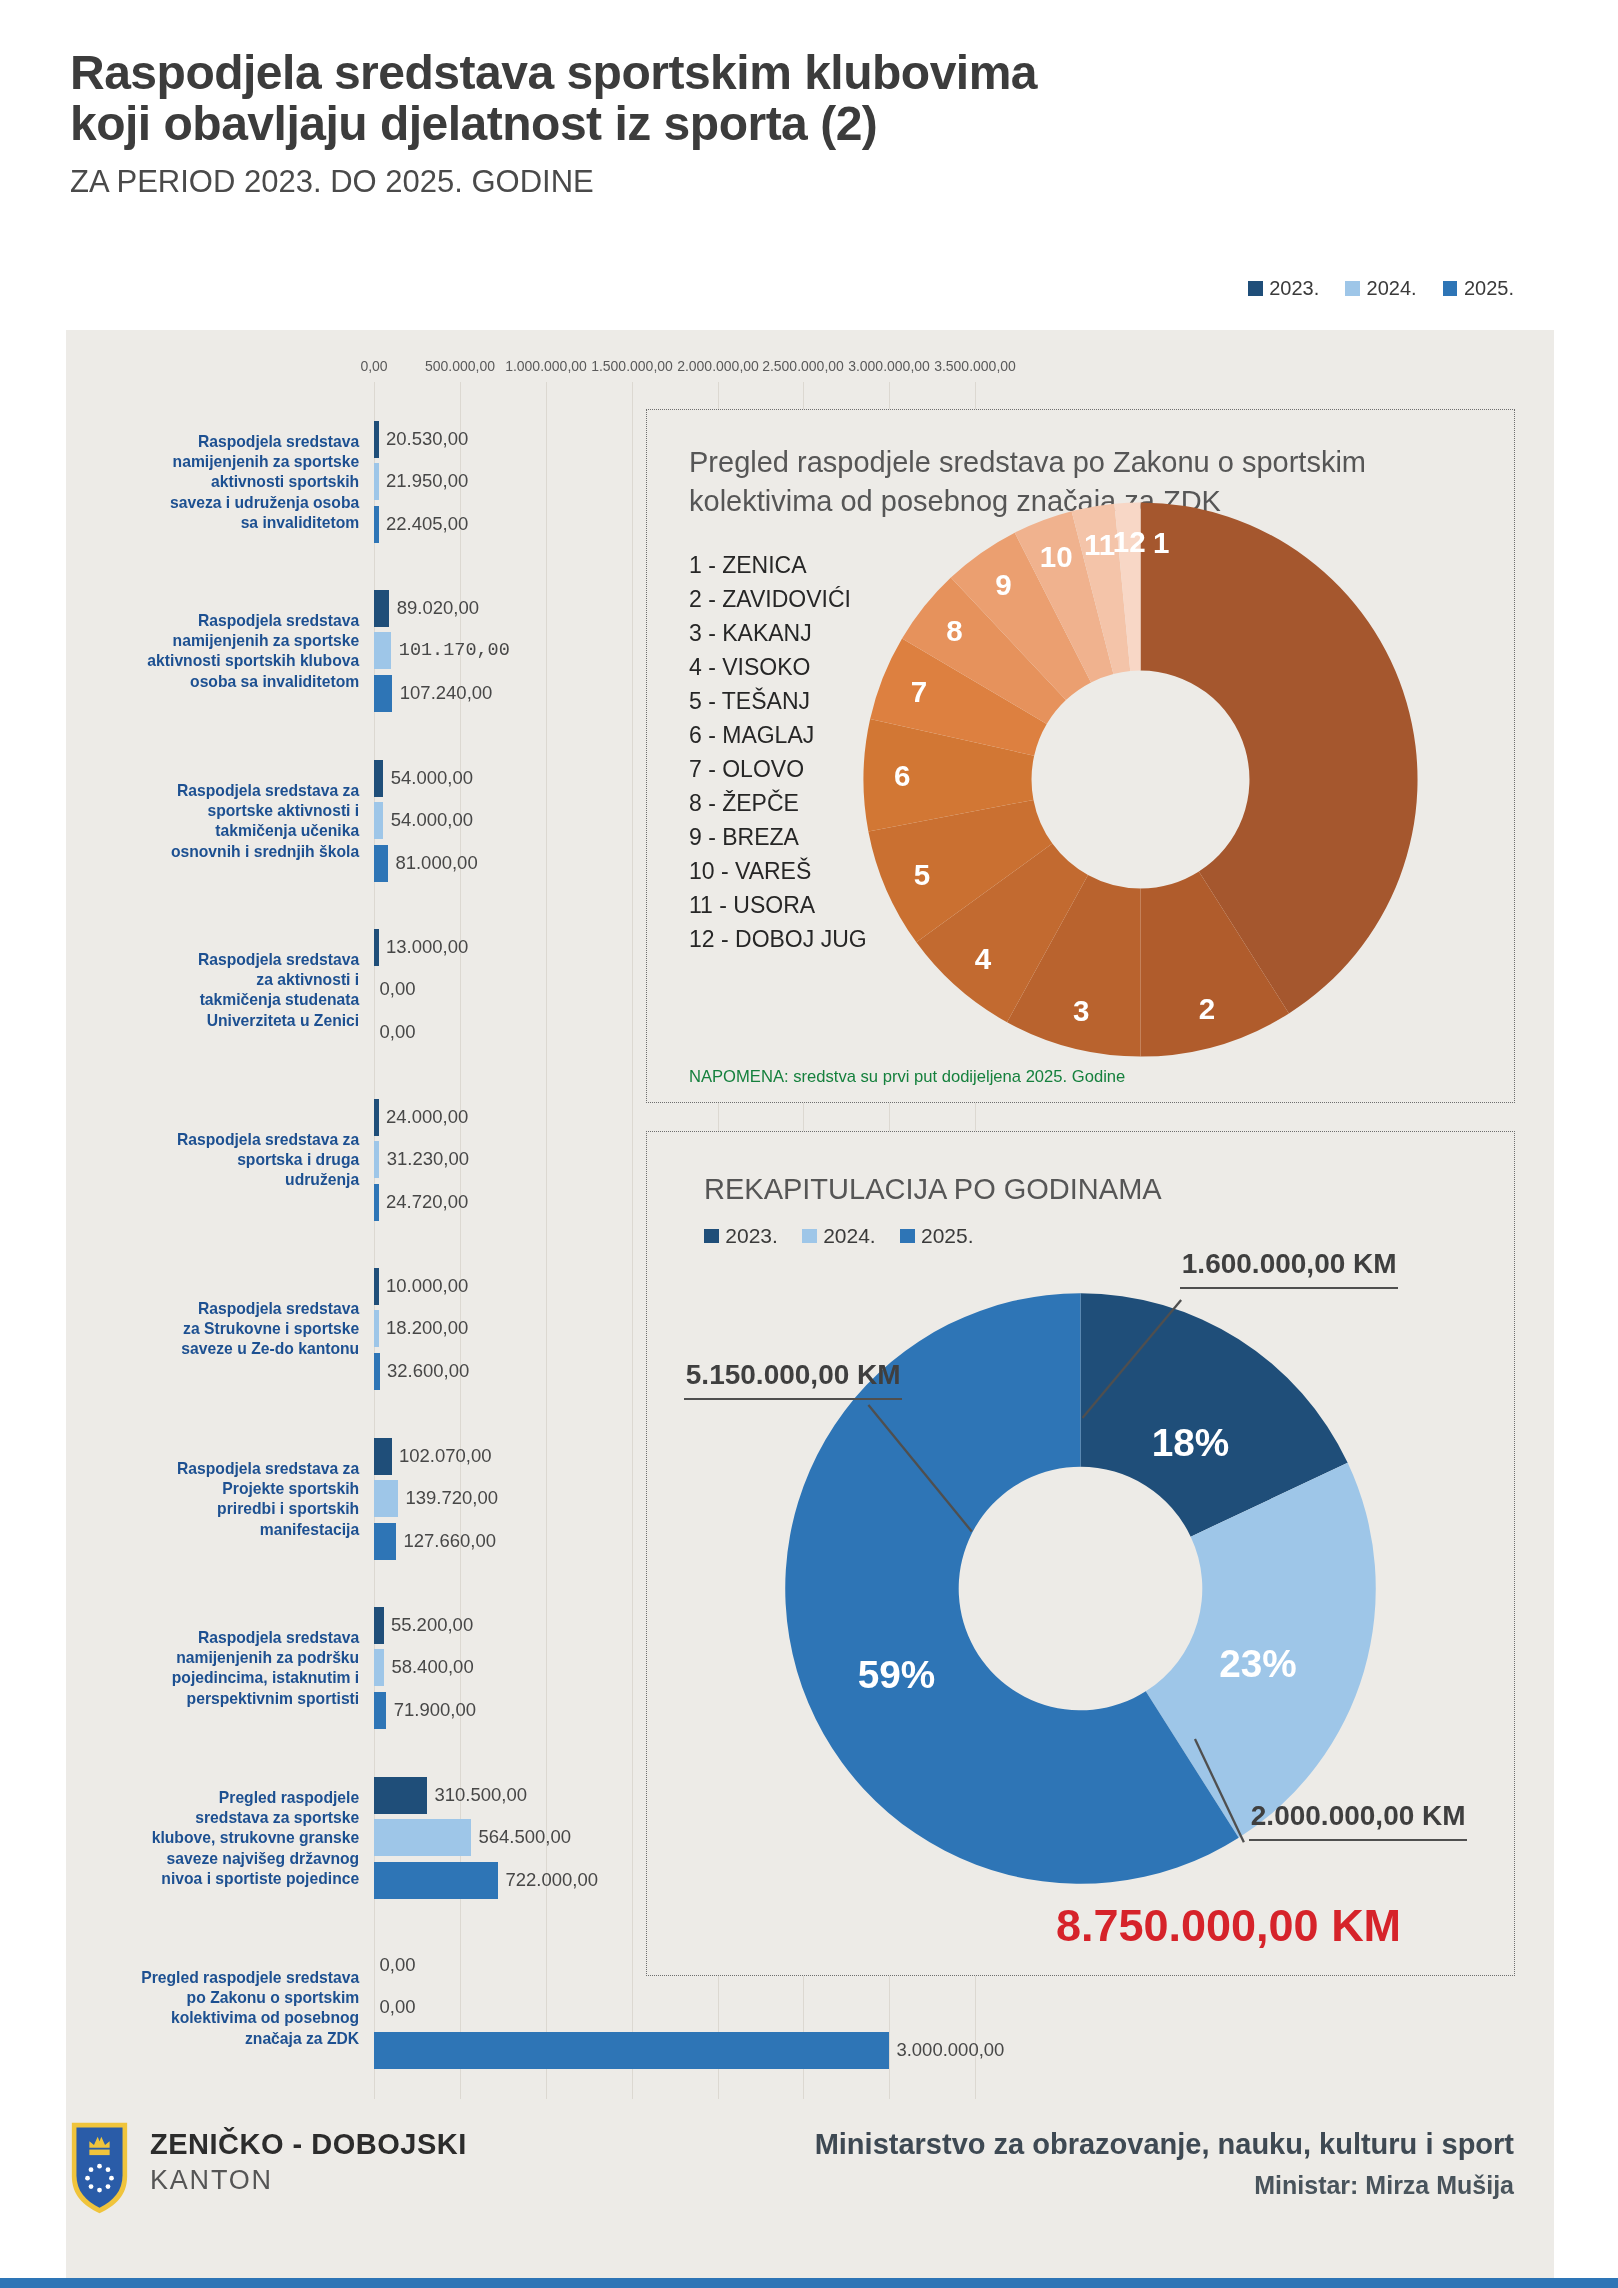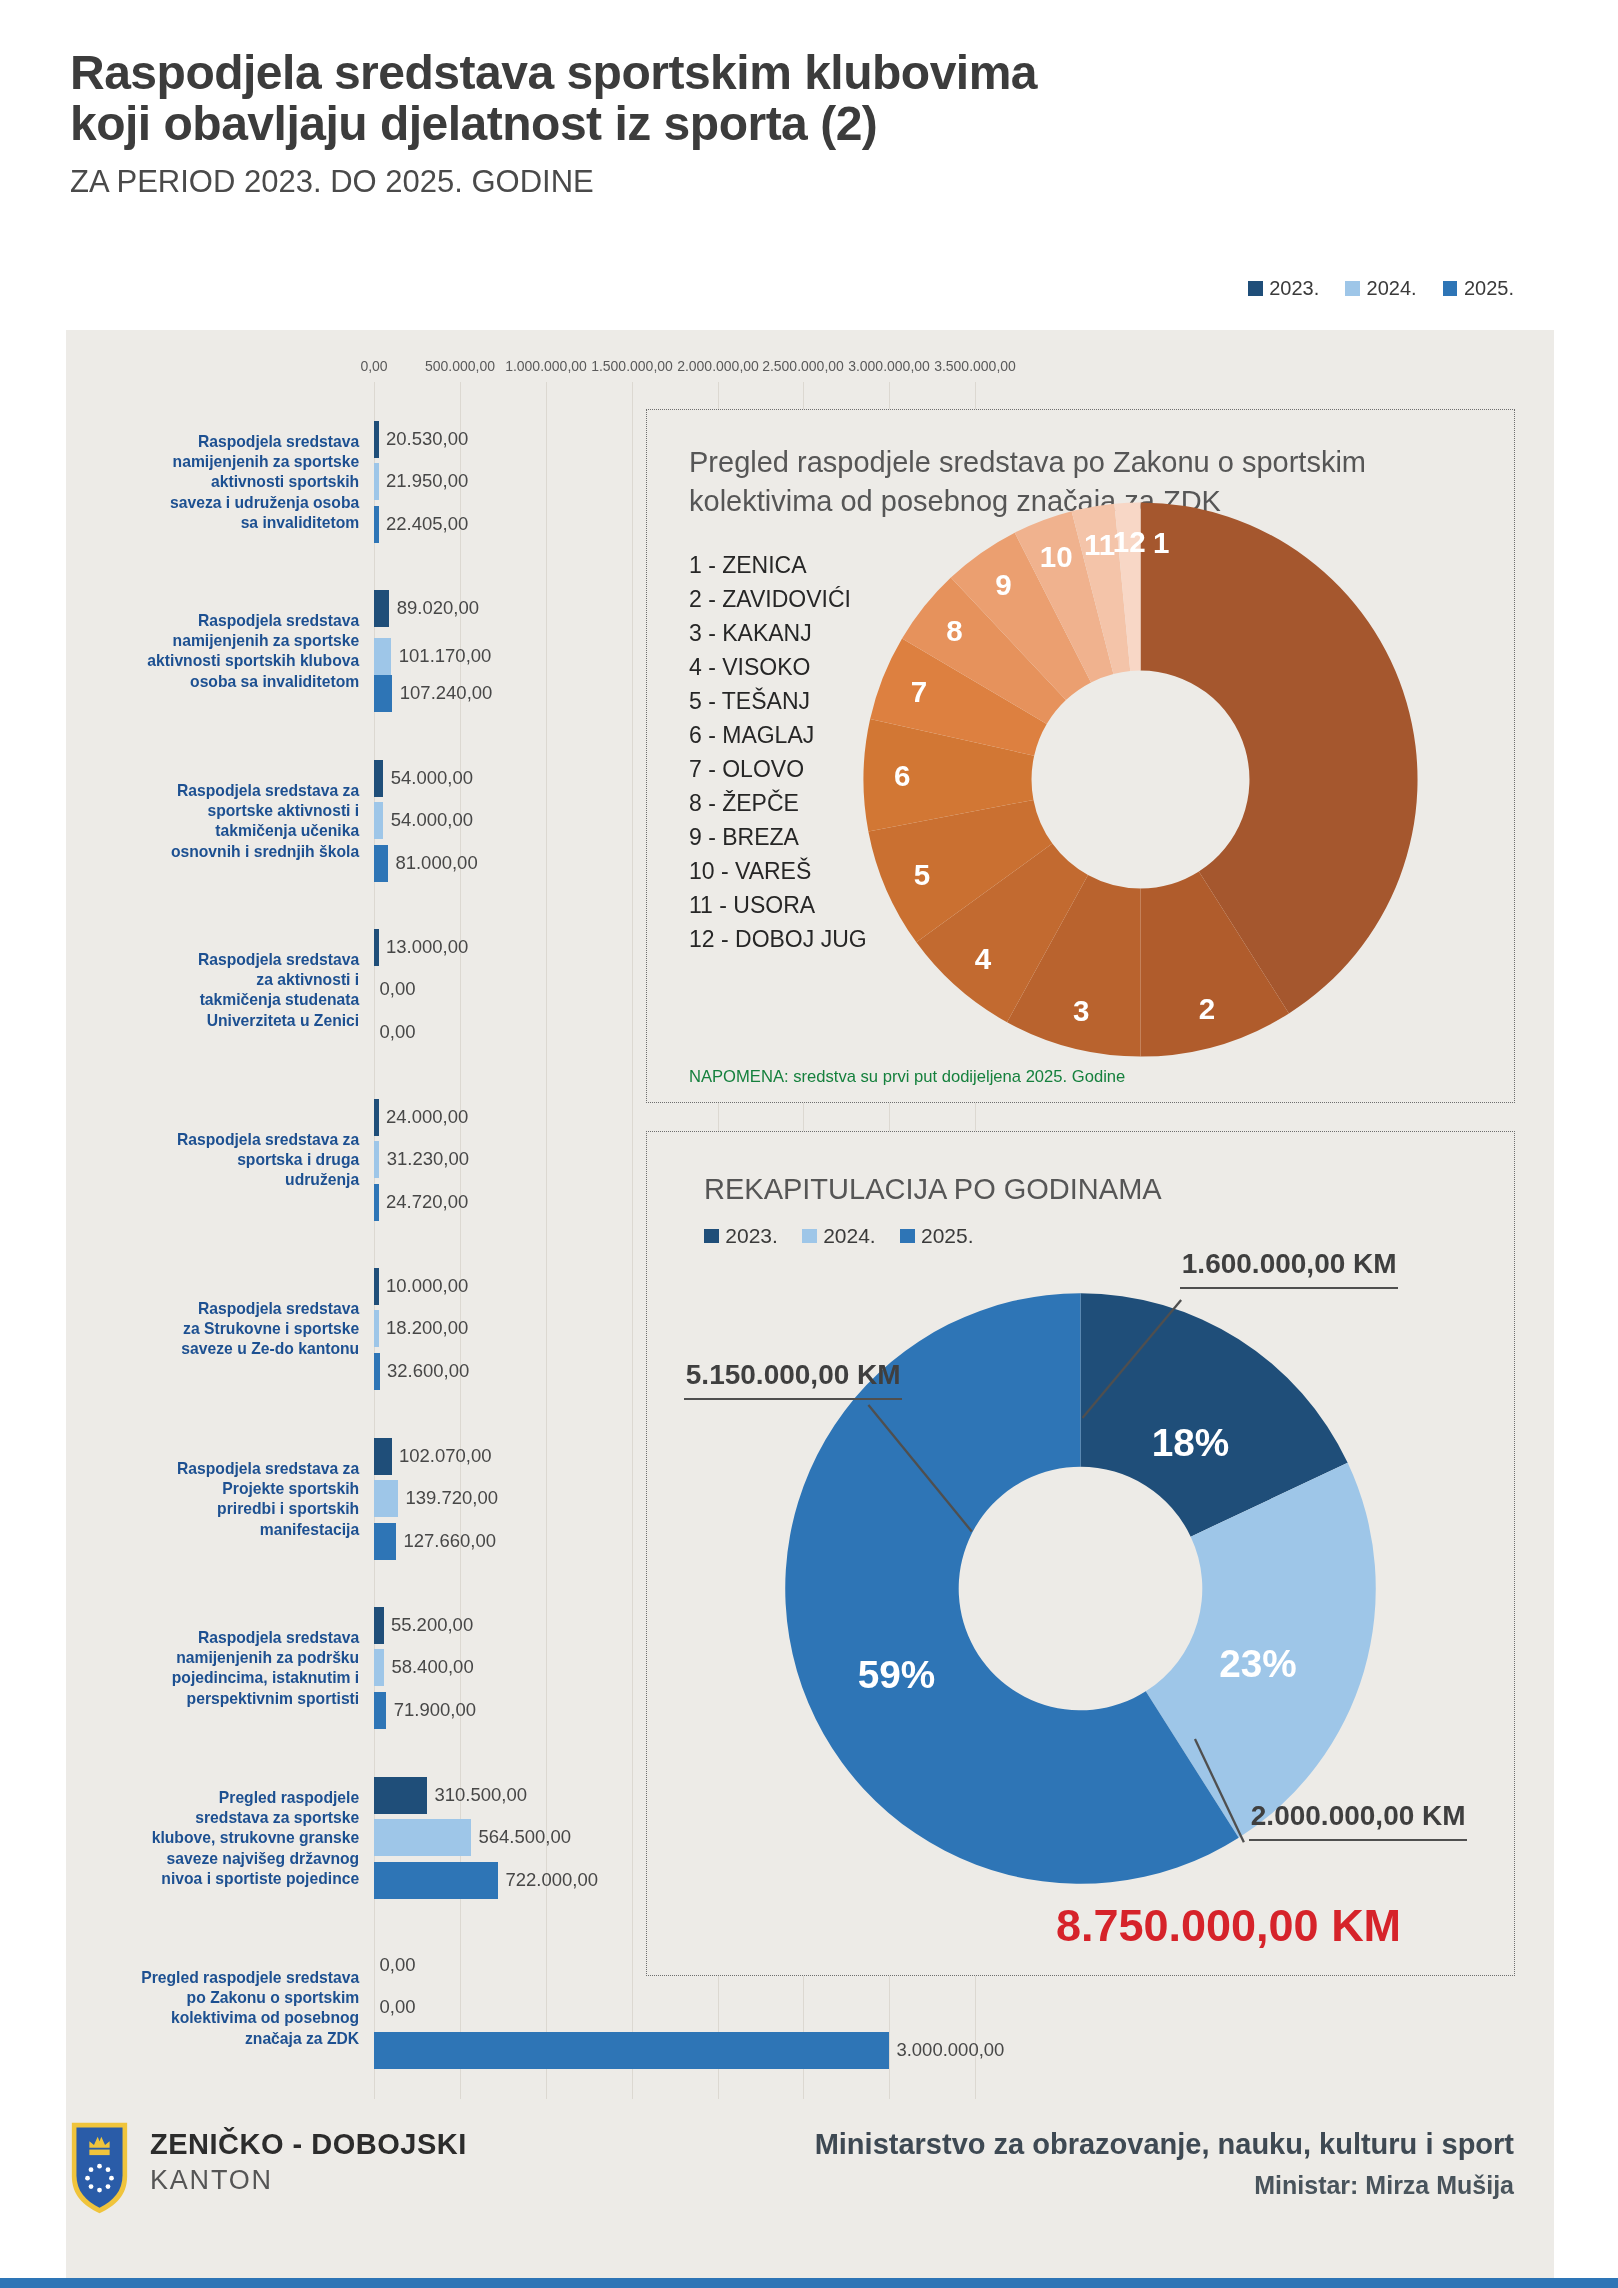--- a/index.html
+++ b/index.html
@@ -121,21 +121,21 @@
         </div>
         <div class="bar-group" style="top: 257px;">
           <div class="group-label">Raspodjela sredstava
 namijenjenih za sportske
 aktivnosti sportskih klubova
 osoba sa invaliditetom</div>
           <div class="bar-row" style="top: 0px;">
             <div class="bar" style="width: 15.3px; background: rgb(31, 78, 121);"></div>
             <span class="bar-val">89.020,00</span>
           </div>
-          <div class="bar-row" style="top: 48px;">
+          <div class="bar-row" style="top: 42px; font-family: Liberation Mono, monospace;">
             <div class="bar" style="width: 17.4px; background: rgb(158, 198, 232);"></div>
             <span class="bar-val">101.170,00</span>
           </div>
           <div class="bar-row" style="top: 85px;">
             <div class="bar" style="width: 18.4px; background: rgb(46, 117, 182);"></div>
             <span class="bar-val">107.240,00</span>
           </div>
         </div>
         <div class="bar-group" style="top: 427px;">
           <div class="group-label">Raspodjela sredstava za

